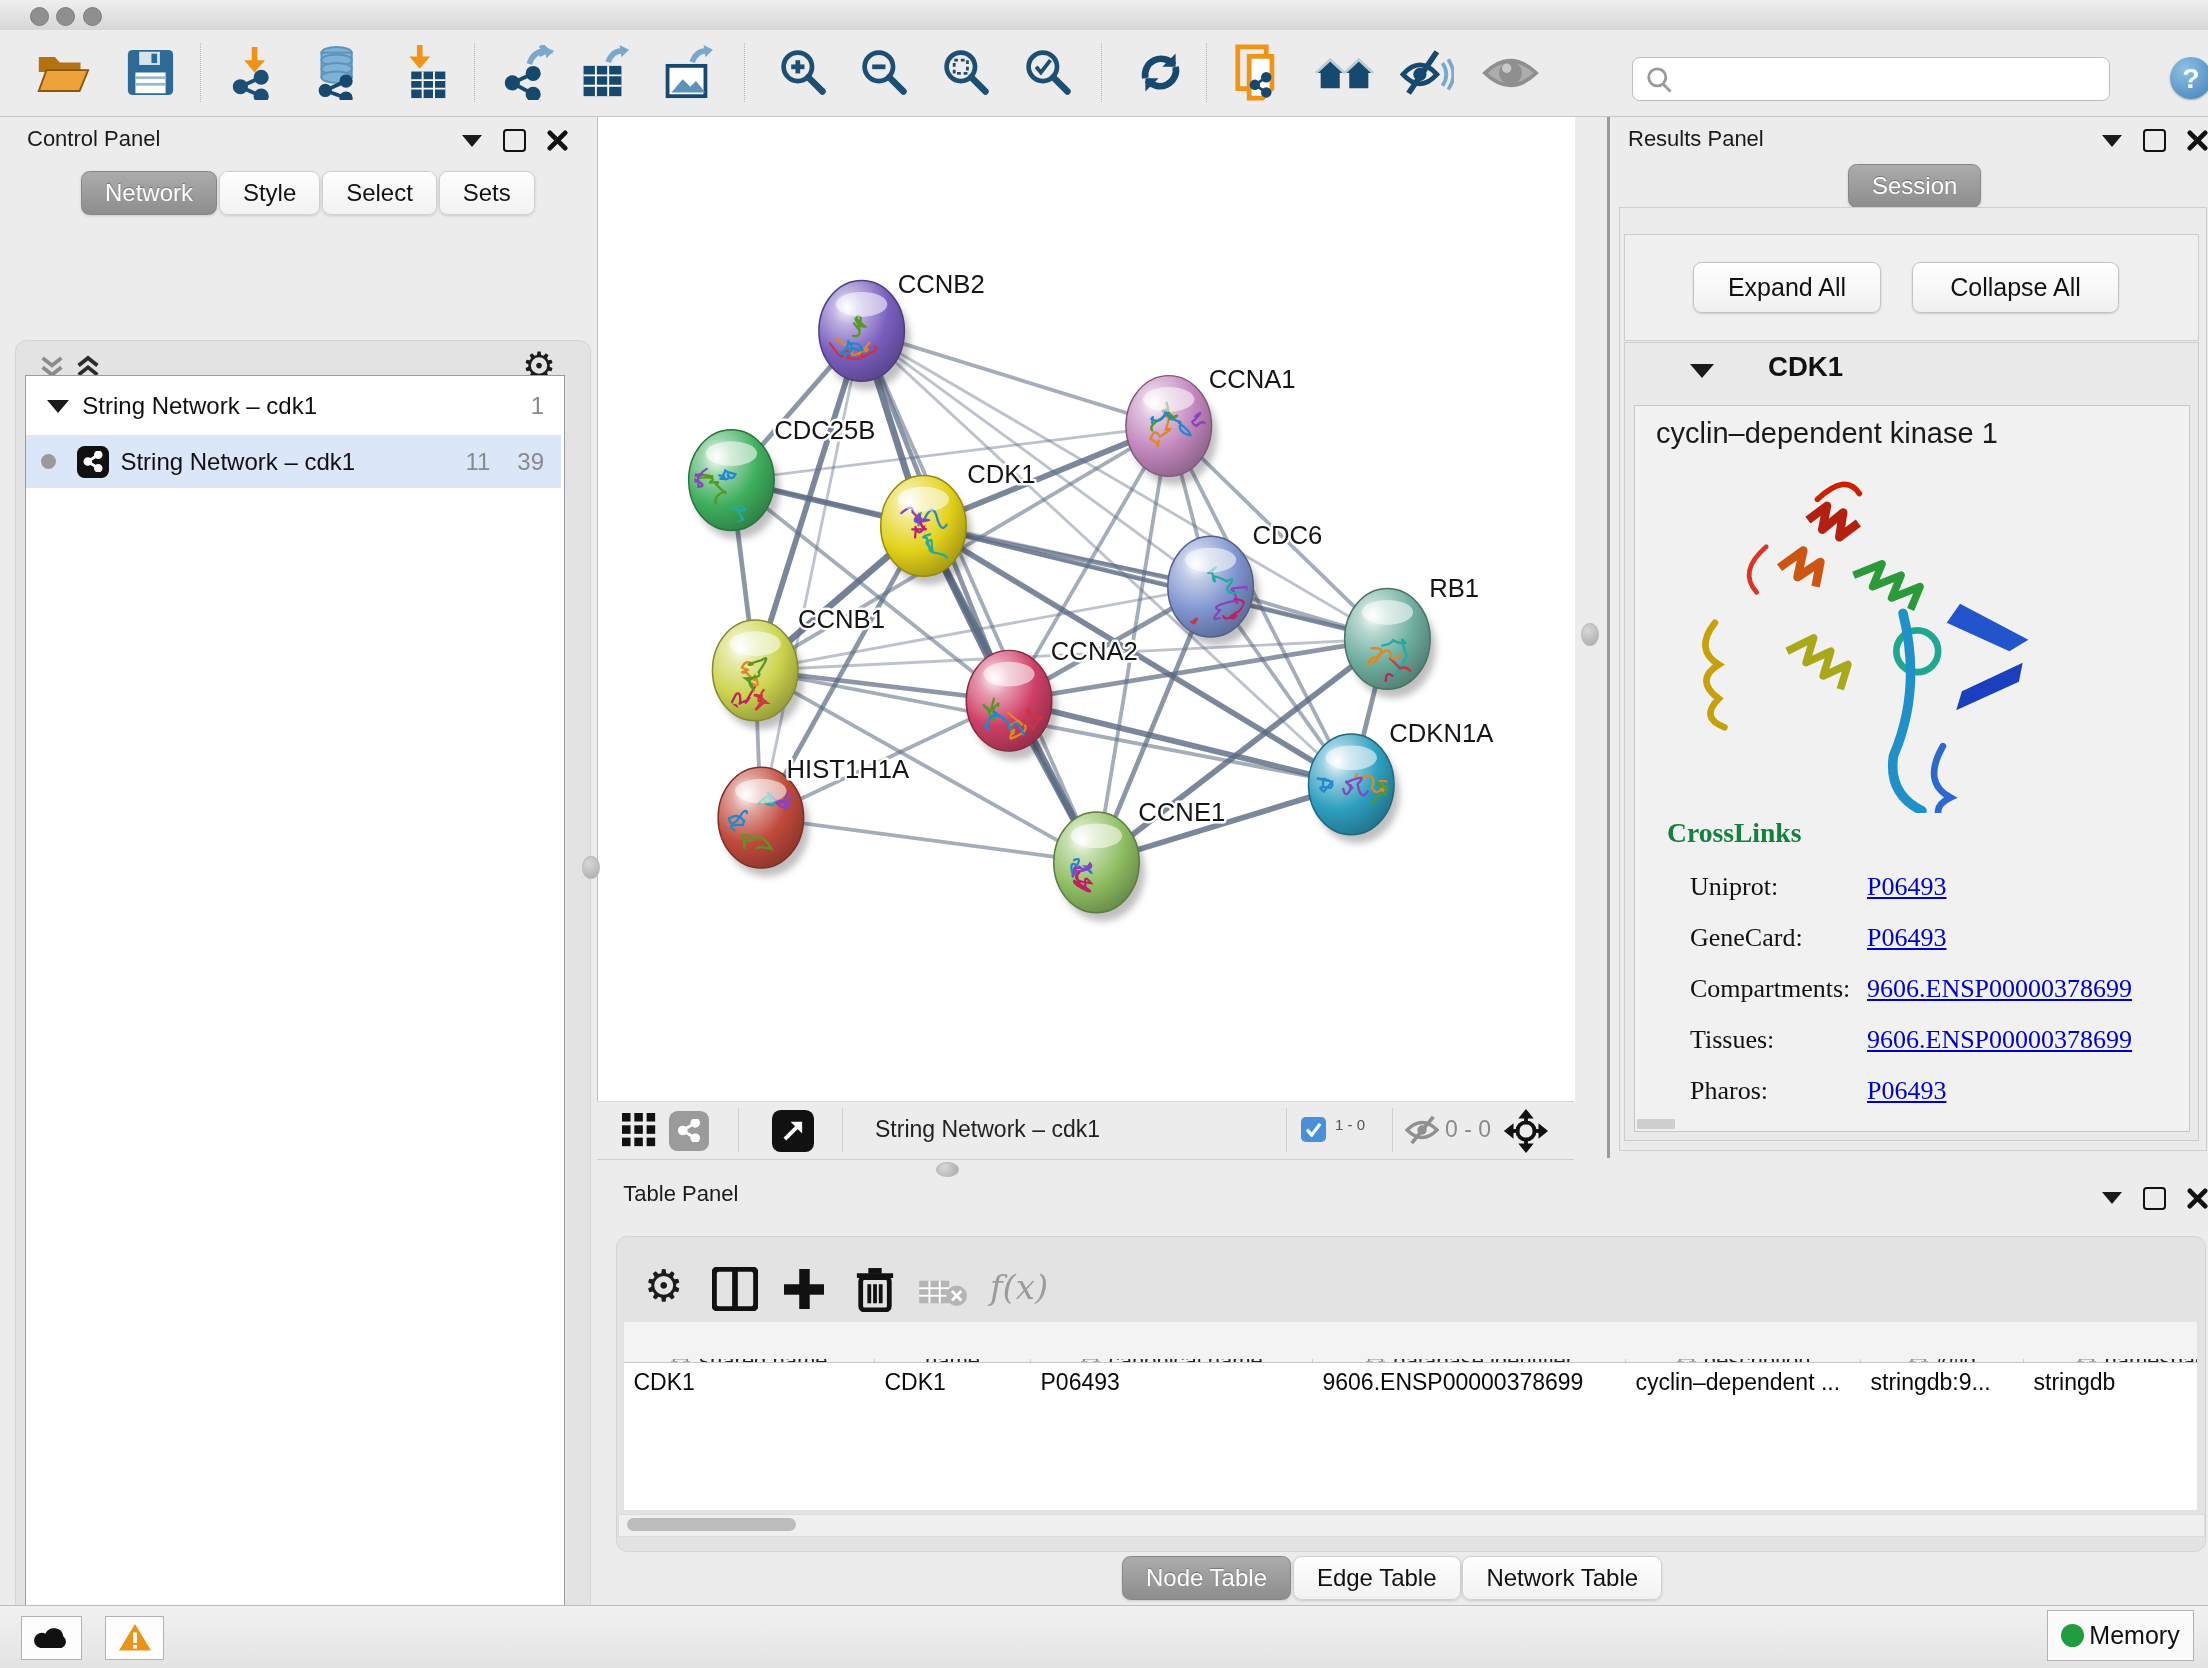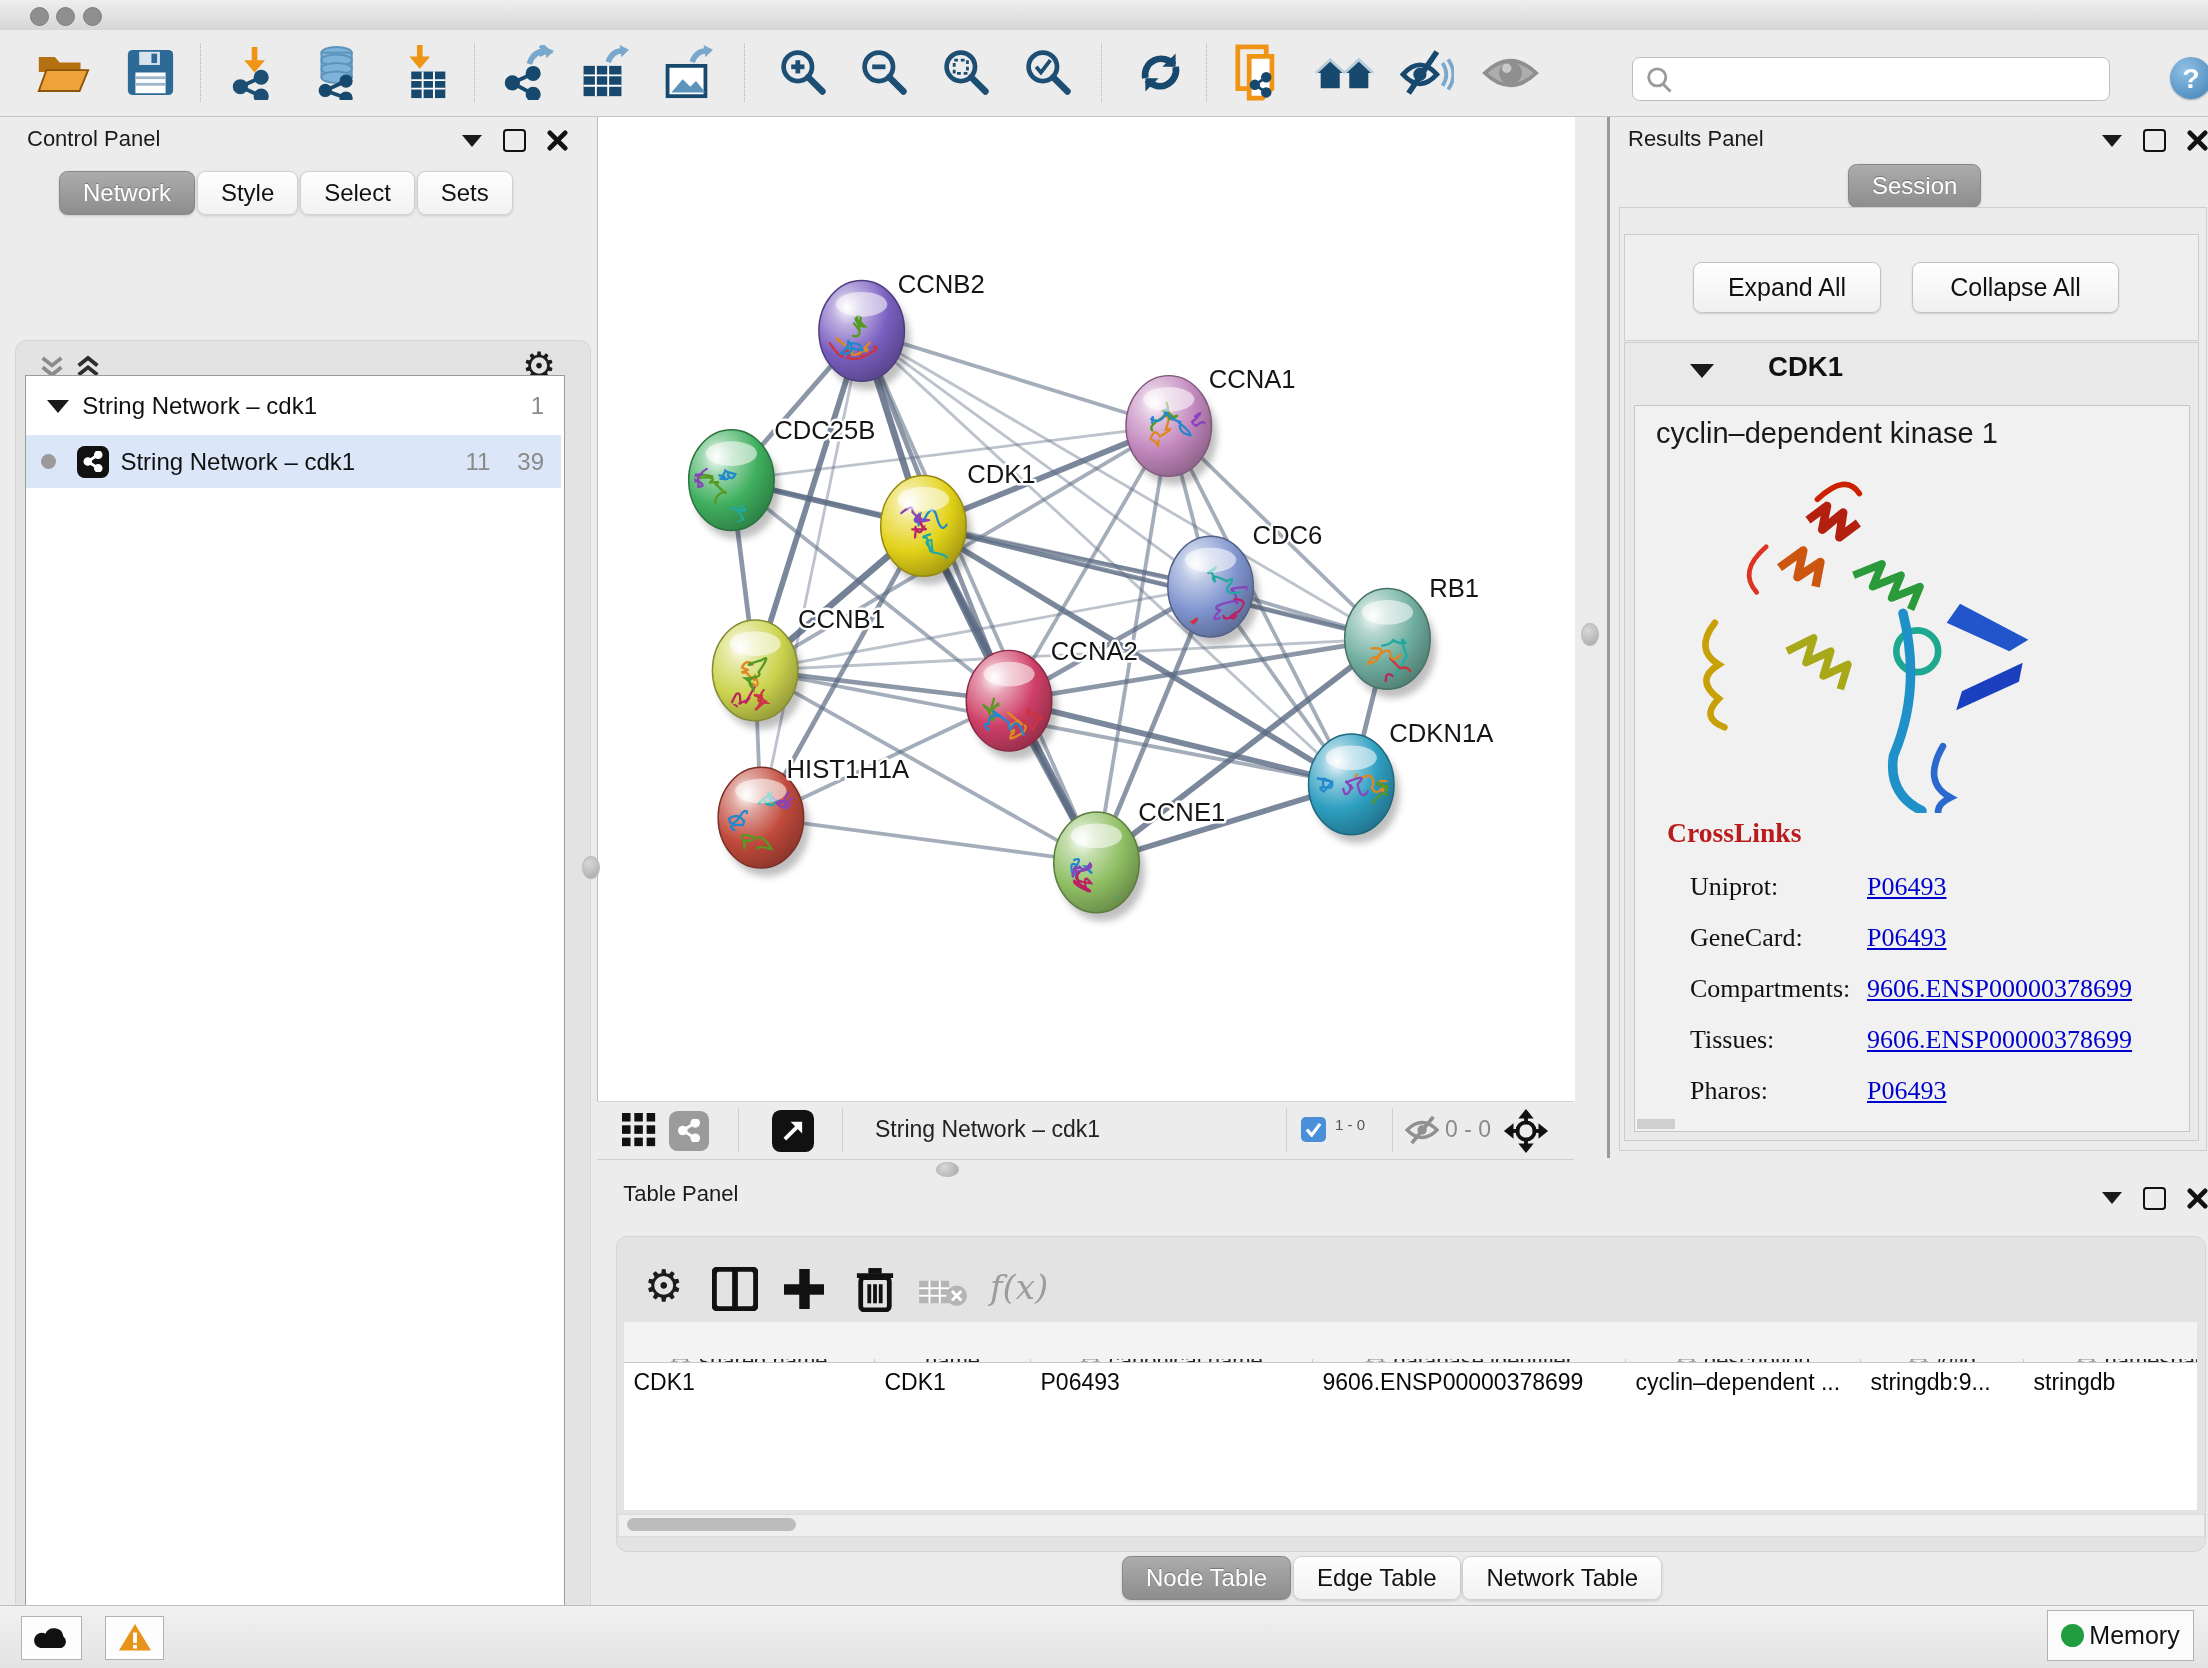--- a/index.html
+++ b/index.html
@@ -273,21 +273,21 @@
 <div class="abs" style="left:0;top:116px;width:592px;height:1489px">
   <div class="abs ptitle" style="left:27px;top:9.5px">Control Panel</div>
   <div class="abs wicons" style="left:462px;top:13.3px">
     <div class="caret-down"></div>
     <div class="float-box"></div>
     <svg width="21" height="21" viewBox="0 0 22 22">
         <line x1="3" y1="3" x2="19" y2="19" stroke="#111" stroke-width="5" stroke-linecap="round"></line>
         <line x1="19" y1="3" x2="3" y2="19" stroke="#111" stroke-width="5" stroke-linecap="round"></line>
       </svg>
   </div>
-  <div id="cp-tabs" class="abs tabbar" style="left:59px;top:55px">
+  <div id="cp-tabs" class="abs tabbar" style="left:81px;top:55px">
       <div class="tab sel">Network</div>
       <div class="tab">Style</div>
       <div class="tab">Select</div>
       <div class="tab">Sets</div>
     </div>
   <div id="cp-inner" class="abs">
     <svg class="abs" style="left:21px;top:13.3px" width="30" height="28.5" viewBox="0 0 32 30">
         <g stroke="#8b8b8b" stroke-width="4" fill="none">
           <path d="M6 4 l10 8 10-8"></path>
           <path d="M6 14 l10 8 10-8"></path>
@@ -695,21 +695,21 @@
     <path d="M42 170 q-22 28 4 44 q-26 16 0 36 q-20 20 6 30" stroke="#c8a008" stroke-width="7" fill="none" stroke-linecap="round"></path>
     <path d="M118 200 l28 -14 -8 26 26 -12 -8 26 26 -12 -8 26" stroke="#a8a818" stroke-width="8" fill="none" stroke-linejoin="round"></path>
     <path d="M188 120 l30 -12 -10 24 30 -12 -10 24 30 -12 -10 24" stroke="#2a9a3a" stroke-width="8" fill="none" stroke-linejoin="round"></path>
     <circle cx="255" cy="200" r="22" stroke="#1fa890" stroke-width="7" fill="none"></circle>
     <path d="M240 160 q20 80 -10 150 q-6 40 30 58" stroke="#2090c8" stroke-width="10" fill="none" stroke-linecap="round"></path>
     <polygon points="300,150 372,188 352,200 286,170" fill="#2255cc"></polygon>
     <polygon points="362,232 296,262 302,242 366,212" fill="#1a3fbf"></polygon>
     <path d="M282 300 q-22 38 8 54 q-24 12 -4 30" stroke="#2a6ad0" stroke-width="7" fill="none" stroke-linecap="round"></path>
     <path d="M96 90 q-30 26 -10 48" stroke="#dd3322" stroke-width="5" fill="none" stroke-linecap="round"></path>
   </svg>
-  <div class="abs serif" style="left:32px;top:411px;font-size:27.6px;font-weight:bold;color:#b91c1c">CrossLinks</div>
+  <div class="abs serif" style="left:32px;top:411px;font-size:27.6px;font-weight:bold;color:#15803d">CrossLinks</div>
   <div id="xl-list" class="abs serif" style="left:55px;top:455px;width:485px">
       <div class="xl-row">
         <span class="xl-label">Uniprot:</span>
         <span class="xl-link" style="color: rgb(0, 0, 204);">P06493</span>
       </div>
       <div class="xl-row">
         <span class="xl-label">GeneCard:</span>
         <span class="xl-link" style="color: rgb(0, 0, 204);">P06493</span>
       </div>
       <div class="xl-row">

